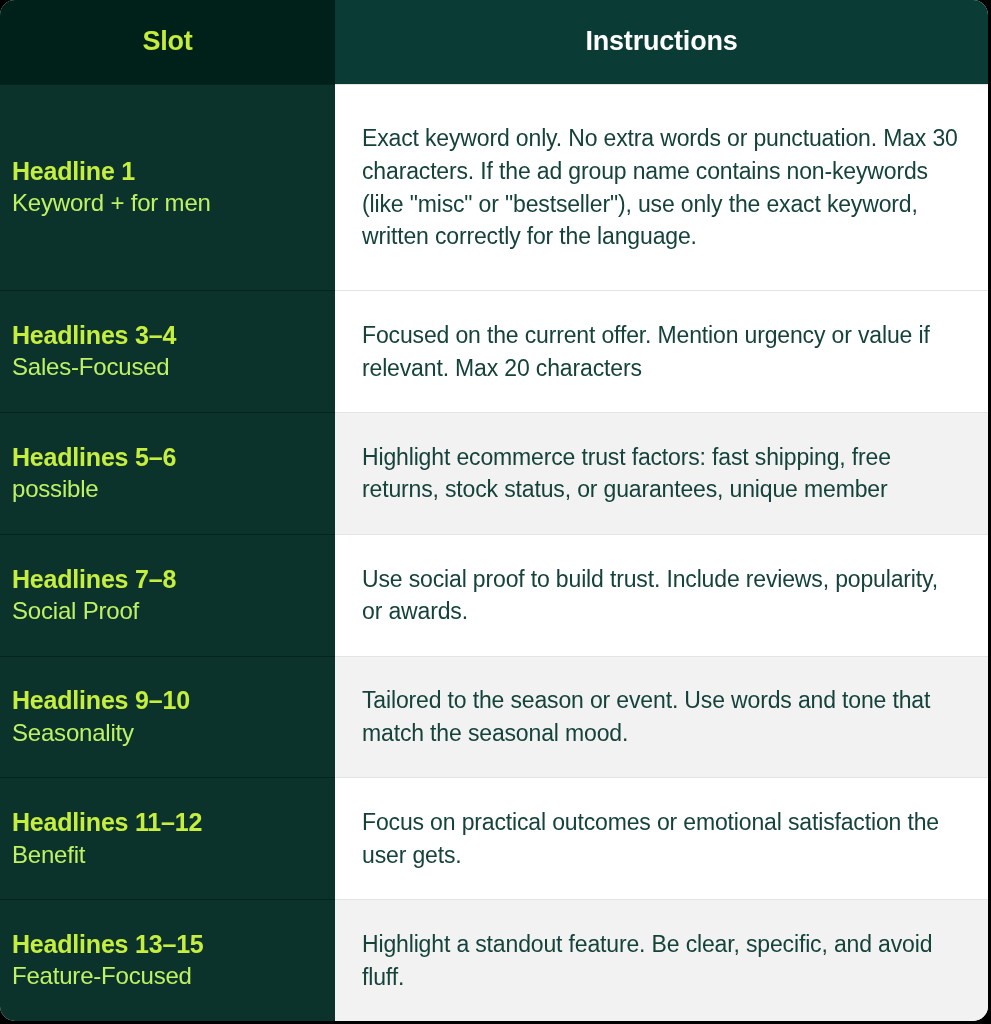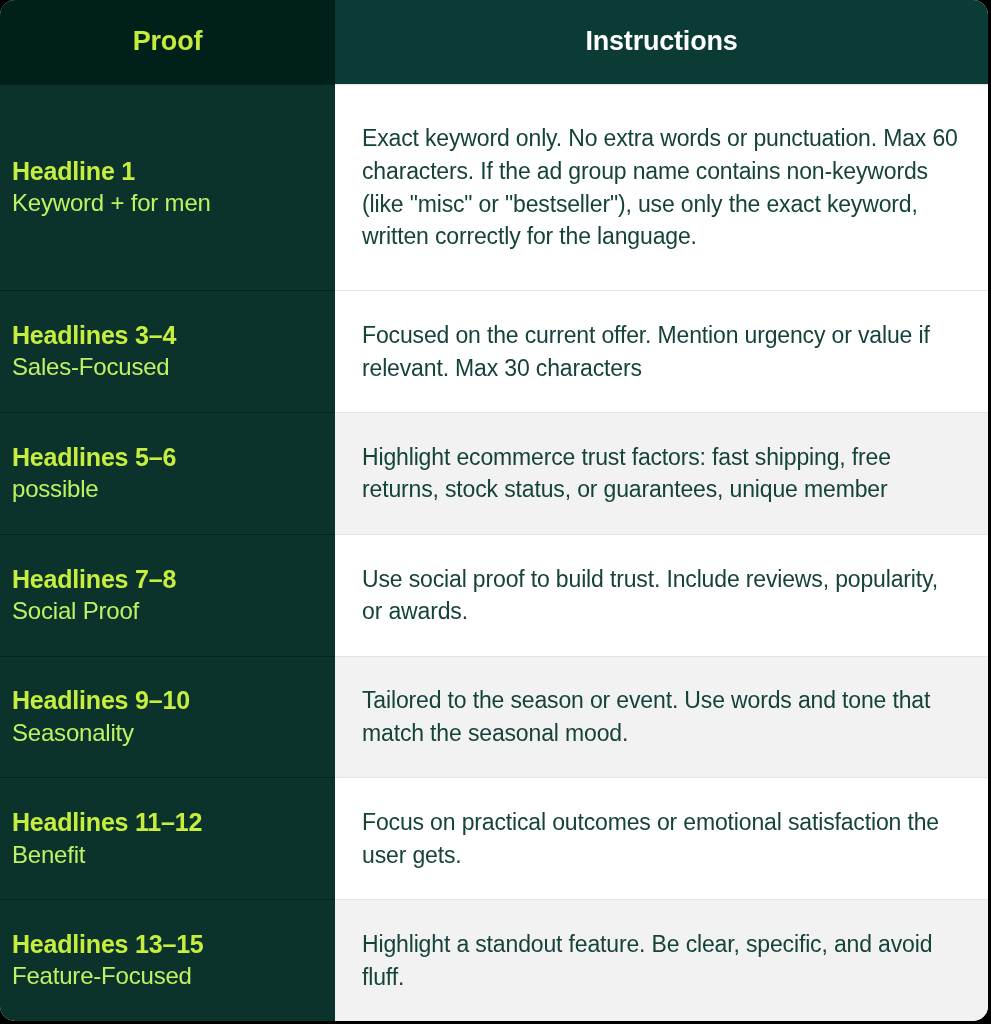--- a/index.html
+++ b/index.html
@@ -113,45 +113,45 @@
   }
 </style>
 </head>
 <body>
 
 <div class="table-wrap">
   <div class="table">
 
     <div class="row header">
       <div class="cell-slot">
-        <span class="header-title-slot">Proof</span>
+        <span class="header-title-slot">Slot</span>
       </div>
       <div class="cell-instr">
         <span class="header-title-instr">Instructions</span>
       </div>
     </div>
 
     <div class="row body-row">
       <div class="cell-slot">
         <span class="slot-title">Headline 1</span>
         <span class="slot-sub">Keyword + for men</span>
       </div>
       <div class="cell-instr">
-        <span class="instr-text">Exact keyword only. No extra words or punctuation. Max 60 characters. If the ad group name contains non-keywords (like "misc" or "bestseller"), use only the exact keyword, written correctly for the language.</span>
+        <span class="instr-text">Exact keyword only. No extra words or punctuation. Max 30 characters. If the ad group name contains non-keywords (like "misc" or "bestseller"), use only the exact keyword, written correctly for the language.</span>
       </div>
     </div>
 
 
     <div class="row body-row">
       <div class="cell-slot">
         <span class="slot-title">Headlines 3–4</span>
         <span class="slot-sub">Sales-Focused</span>
       </div>
       <div class="cell-instr">
-        <span class="instr-text">Focused on the current offer. Mention urgency or value if relevant. Max 30 characters</span>
+        <span class="instr-text">Focused on the current offer. Mention urgency or value if relevant. Max 20 characters</span>
       </div>
     </div>
 
     <div class="row body-row alt">
       <div class="cell-slot">
         <span class="slot-title">Headlines 5–6</span>
         <span class="slot-sub">possible</span>
       </div>
       <div class="cell-instr">
         <span class="instr-text">Highlight ecommerce trust factors: fast shipping, free returns, stock status, or guarantees, unique member</span>

